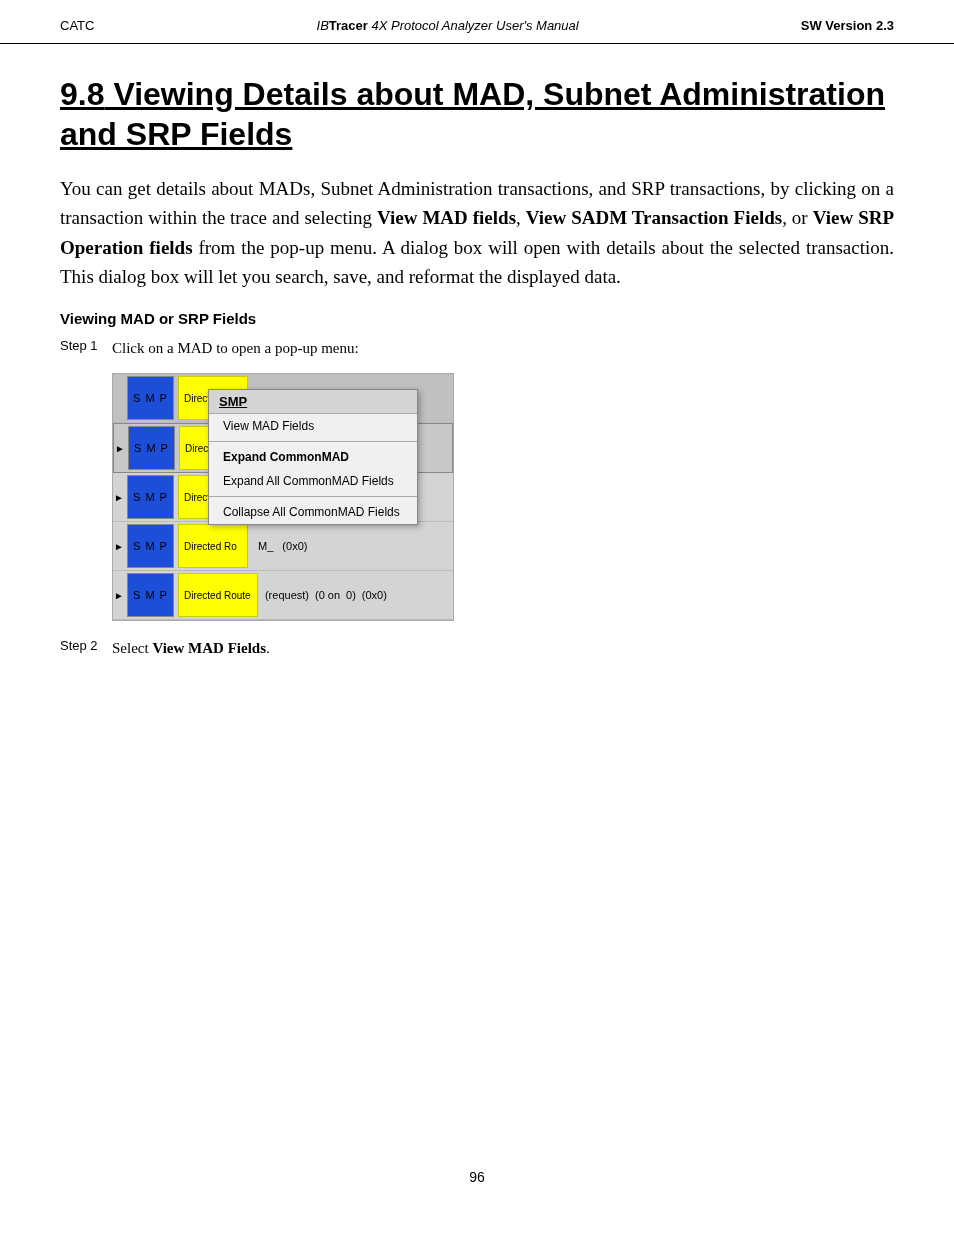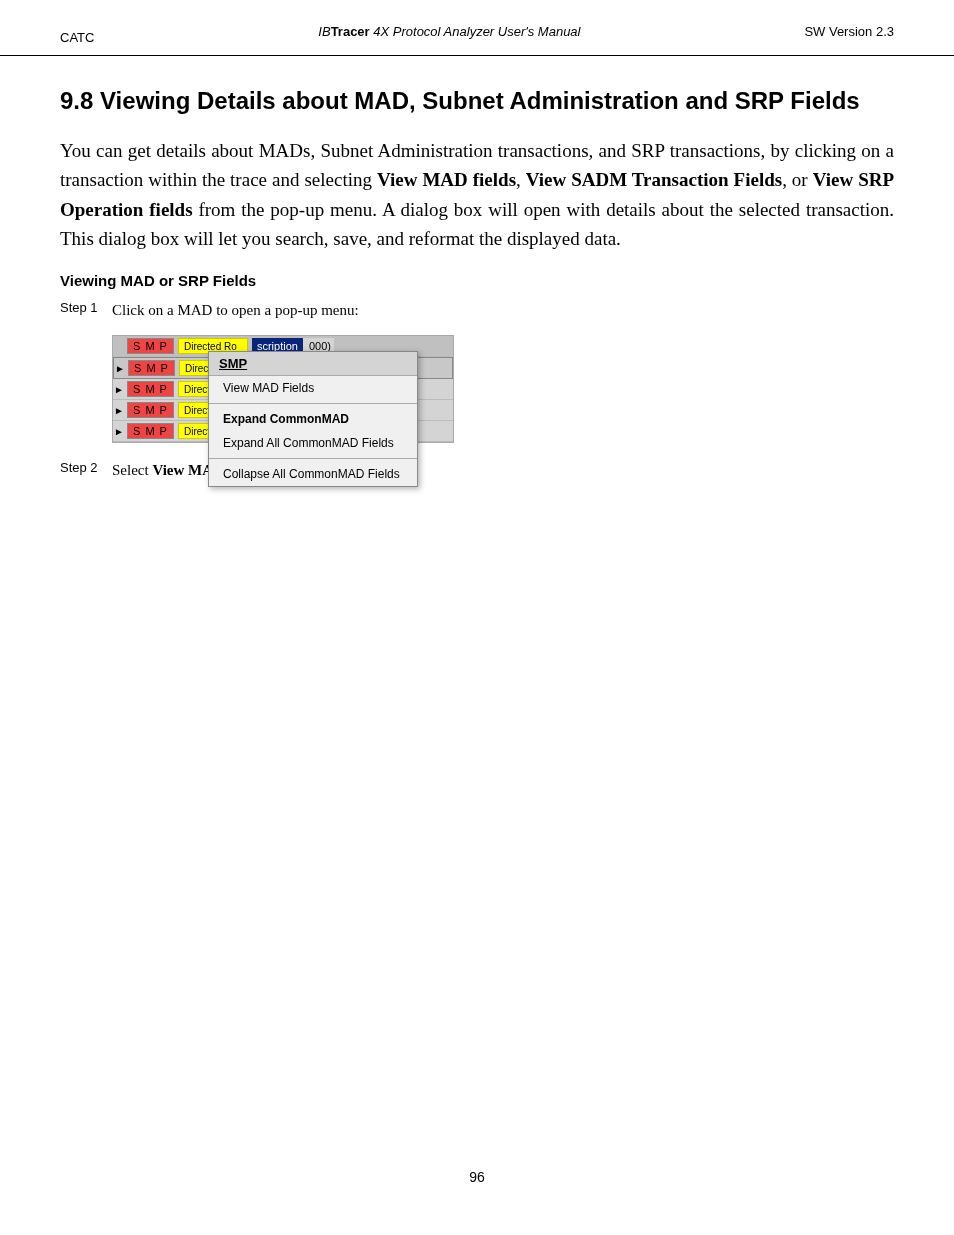--- a/index.html
+++ b/index.html
@@ -15,37 +15,38 @@
     
     .page-header {
       display: flex;
       justify-content: space-between;
       align-items: center;
       padding: 18px 60px 10px 60px;
       border-bottom: 1px solid #000;
       font-size: 13px;
       font-family: Arial, sans-serif;
     }
-    .header-left { font-weight: normal; margin-top: 12px; }
+    .header-left { font-weight: normal; }
     .header-center { font-style: italic; }
     .header-center span.brand { font-weight: bold; font-style: normal; }
-    .header-right { font-weight: normal; }
+    .header-right { font-weight: bold; }
 
     
     .page-content {
       padding: 30px 60px 40px 60px;
     }
 
     
     .section-title {
-      font-size: 24px;
+      font-size: 32px;
       font-weight: bold;
       font-family: Arial, sans-serif;
       margin-bottom: 20px;
       line-height: 1.25;
+      text-decoration: underline;
     }
 
     
     .body-para {
       font-size: 19px;
       line-height: 1.55;
       margin-bottom: 18px;
       text-align: justify;
     }
     .body-para b { font-weight: bold; }
@@ -108,23 +109,23 @@
     .trace-arrow {
       width: 12px;
       font-size: 10px;
       display: flex;
       align-items: center;
       justify-content: center;
       color: #000;
       flex-shrink: 0;
     }
     .trace-cell-smp {
-      background: #ef4444;
+      background: #1d4ed8;
       border: 1px solid #888;
-      padding: 1px 5px;
+      padding: 15px 5px;
       font-size: 11px;
       font-weight: normal;
       letter-spacing: 1px;
       min-width: 36px;
       display: flex;
       align-items: center;
       justify-content: center;
       margin: 2px 2px;
     }
     .trace-cell-directed {

